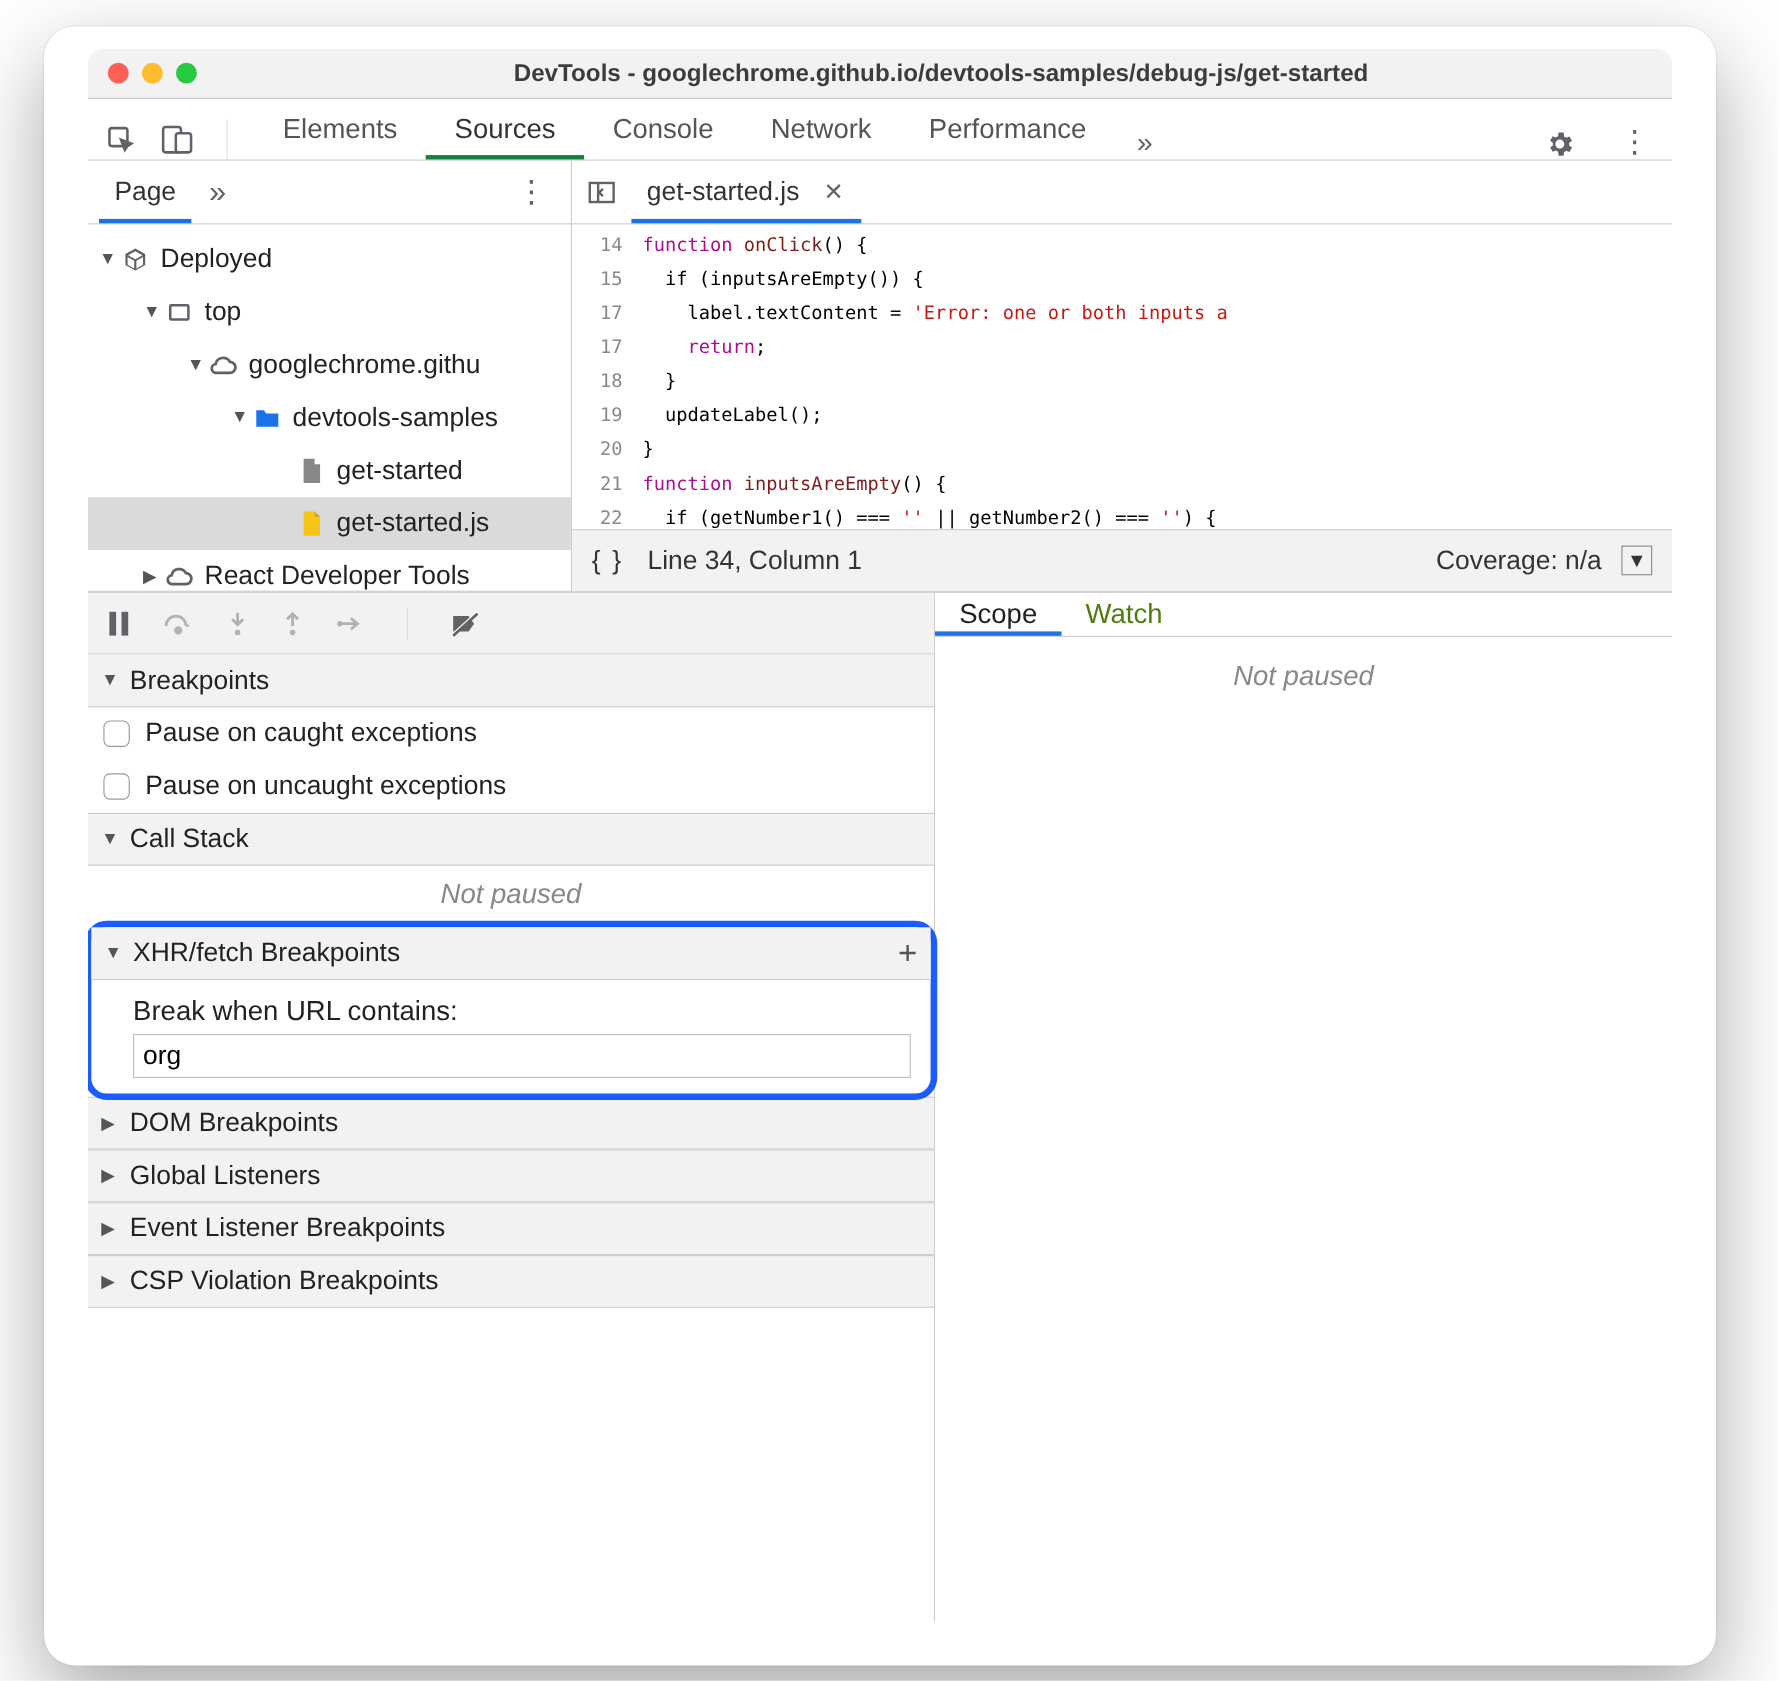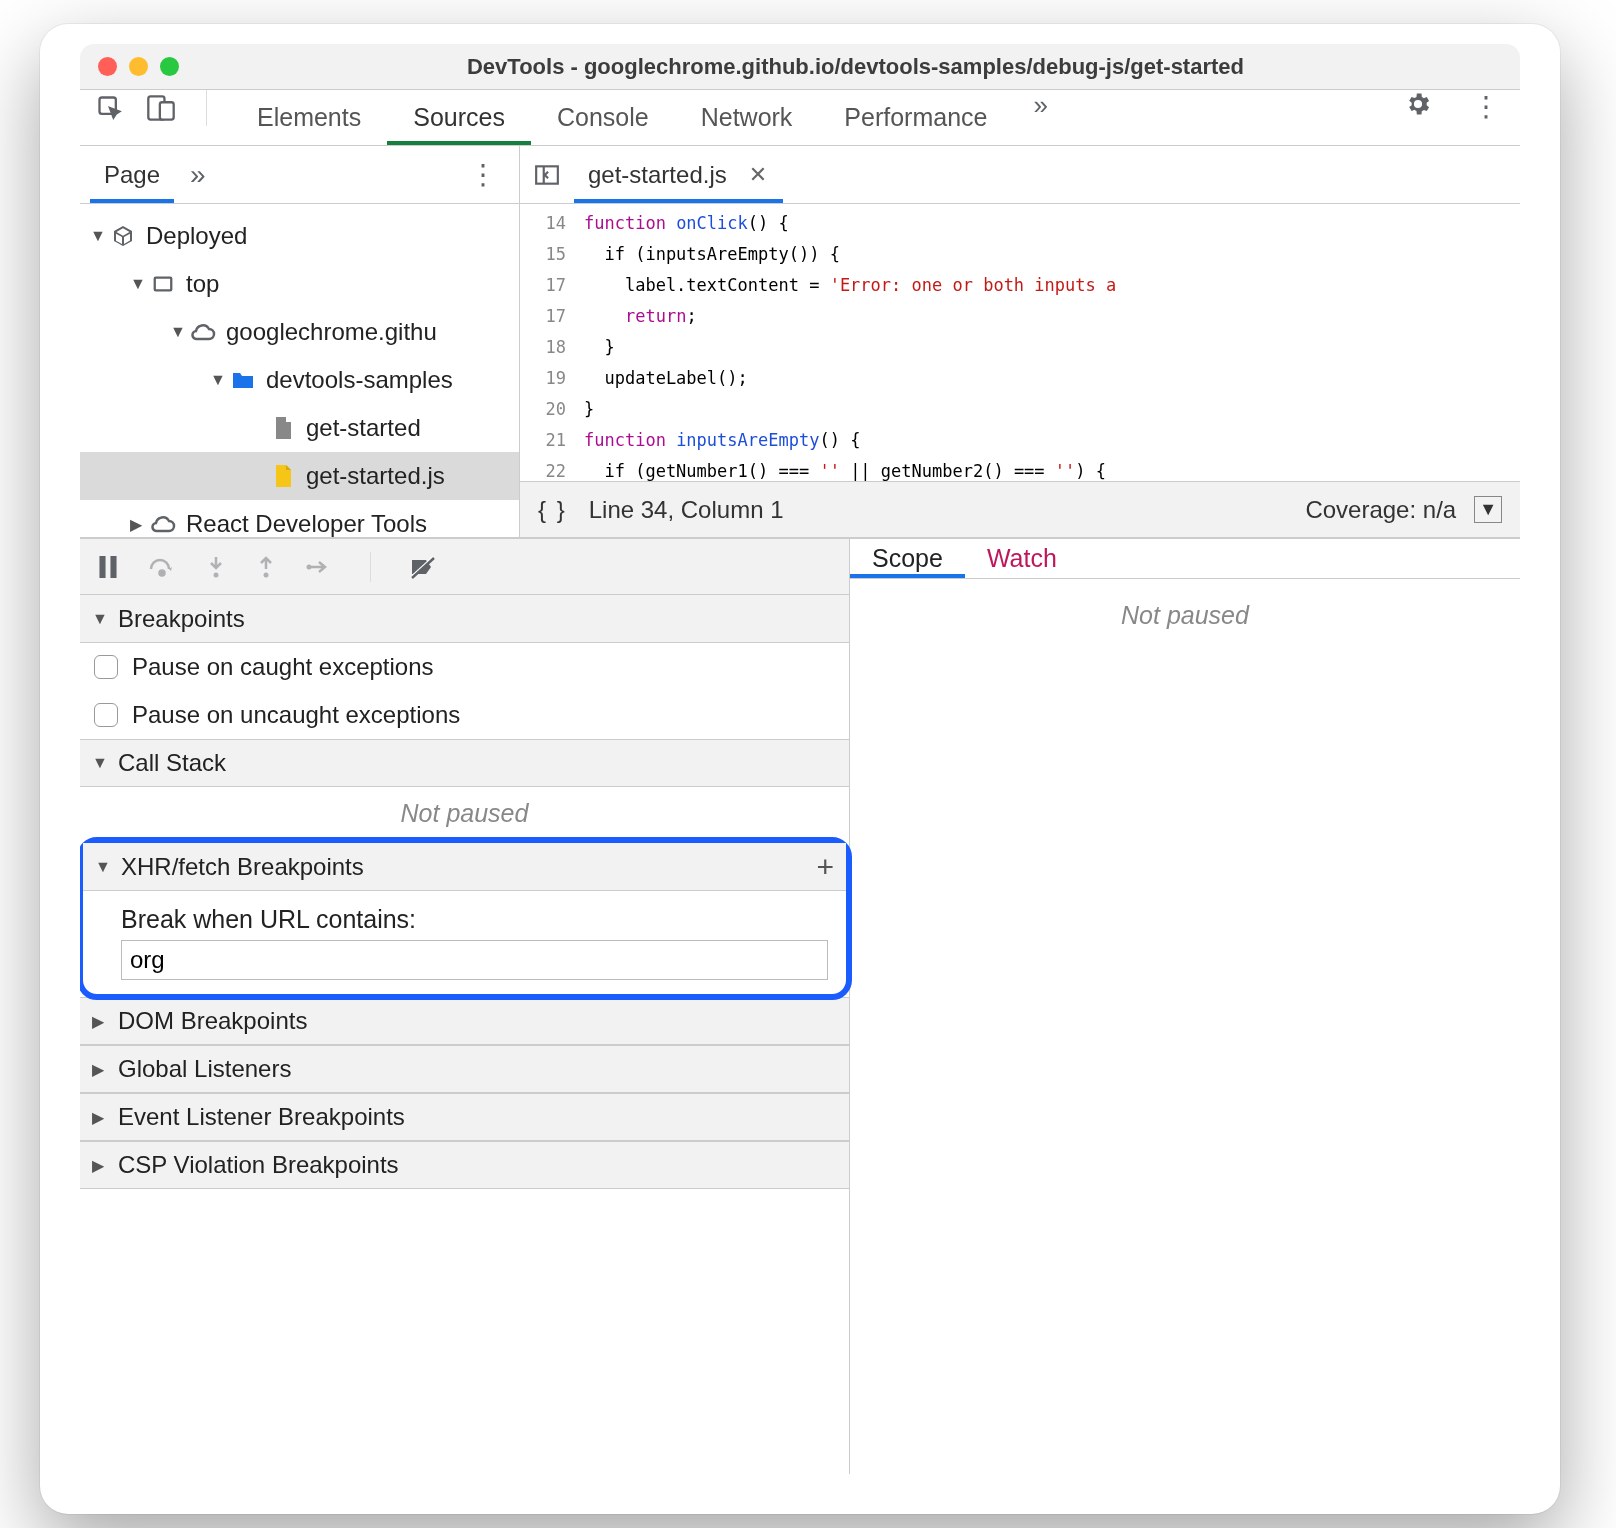--- a/index.html
+++ b/index.html
@@ -7,21 +7,21 @@
 .wrap { position: absolute; left: 80px; top: 44px; width: 1440px; height: 1430px; }
 .shadow { position: absolute; left: -40px; top: -20px; right: -40px; bottom: -40px; border-radius: 28px; box-shadow: 0 30px 80px rgba(0,0,0,0.35), 0 0 0 1px rgba(0,0,0,0.05); background: #fff; z-index: 0; }
 .win { position: relative; z-index: 1; width: 100%; height: 100%; background: #fff; border-radius: 14px; overflow: hidden; display: flex; flex-direction: column; }
 
 .titlebar { height: 46px; background: #f2f2f2; border-bottom: 1px solid #ccc; display: flex; align-items: center; padding: 0 18px; }
 .tl { display: flex; gap: 12px; margin-right: 30px; }
 .tlc { width: 19px; height: 19px; border-radius: 50%; }
 .r { background: #ff5f57; } .y { background: #febc2e; } .g { background: #28c840; }
 .title { flex: 1; text-align: center; font-size: 22px; font-weight: 700; color: #3c3c3c; }
 
-.tabrow { height: 56px; border-bottom: 1px solid #ccc; display: flex; align-items: flex-start; }
+.tabrow { height: 56px; border-bottom: 1px solid #ccc; display: flex; align-items: flex-end; }
 .tabicons { display: flex; align-items: center; padding: 0 16px; gap: 22px; }
 .divider { width: 1px; height: 36px; background: #ddd; margin: 0 8px; }
 .tabs { display: flex; height: 100%; }
 .tab { padding: 0 26px; display: flex; align-items: center; font-size: 25px; color: #555; cursor: pointer; }
 .tab.active { color: #333; font-weight: 500; border-bottom: 4px solid #15803d; padding-top: 4px; }
 .chev { font-size: 26px; color: #5f6368; padding: 0 20px; cursor: pointer; }
 .spacer { flex: 1; }
 .acticon { font-size: 28px; color: #5f6368; padding: 0 20px; cursor: pointer; }
 
 .body { flex: 1; display: flex; flex-direction: column; }
@@ -40,21 +40,21 @@
 .tlabel { color: #222; }
 
 .editor { flex: 1; display: flex; flex-direction: column; overflow: hidden; }
 .edtabs { height: 58px; border-bottom: 1px solid #ccc; display: flex; align-items: center; }
 .edbtn { padding: 0 14px; cursor: pointer; }
 .edtab { height: 100%; display: flex; align-items: center; font-size: 24px; color: #333; border-bottom: 4px solid #1a73e8; padding: 4px 8px 0 14px; gap: 14px; }
 .edclose { font-size: 22px; color: #666; cursor: pointer; padding: 0 8px; }
 .code { flex: 1; display: flex; font-family: Menlo, Monaco, monospace; font-size: 17px; line-height: 31px; overflow: hidden; white-space: pre; padding-top: 4px; }
 .gutter { width: 56px; text-align: right; color: #888; padding-right: 10px; }
 .codetxt { flex: 1; overflow: hidden; padding-left: 8px; }
-.kw { color: #aa0d91; } .fn { color: #1d4ed8; } .str { color: #c41a16; }
+.kw { color: #aa0d91; } .fn { color: #7f1d1d; } .str { color: #c41a16; }
 .statusbar { height: 56px; border-top: 1px solid #ccc; display: flex; align-items: center; padding: 0 18px; font-size: 24px; color: #333; background: #f2f2f2; }
 .sbleft { display: flex; align-items: center; gap: 22px; }
 .sbright { margin-left: auto; display: flex; align-items: center; gap: 18px; }
 
 .debugger { flex: 1; display: flex; border-top: 1px solid #ccc; }
 .dbgleft { width: 770px; border-right: 1px solid #ccc; display: flex; flex-direction: column; }
 .dbgtoolbar { height: 56px; border-bottom: 1px solid #ccc; background: #f2f2f2; display: flex; align-items: center; padding: 0 18px; gap: 30px; }
 .dbtn { color: #6e6e6e; cursor: pointer; display: inline-flex; align-items: center; }
 .pane { display: flex; flex-direction: column; }
 .phead { height: 48px; background: #f2f2f2; border-top: 1px solid #ccc; border-bottom: 1px solid #ccc; display: flex; align-items: center; padding: 0 12px; font-size: 24px; color: #222; }
@@ -65,21 +65,21 @@
 .ckrow { display: flex; align-items: center; height: 48px; padding: 0 14px; gap: 14px; }
 .ck { width: 24px; height: 24px; border: 1px solid #999; border-radius: 6px; }
 .npause { text-align: center; font-style: italic; color: #888; padding: 12px 0; font-size: 25px; }
 .xhrblock { border: 6px solid #1b5cff; border-radius: 20px; margin: -3px; position: relative; background: #fff; }
 .xhrbody { padding: 8px 18px 14px 38px; }
 .xhrlabel { font-size: 25px; color: #222; margin: 6px 0 6px 0; }
 .xhrinput { width: 100%; height: 40px; font-size: 24px; padding: 2px 8px; border: 1px solid #bbb; font-family: inherit; outline: none; }
 
 .dbgright { flex: 1; display: flex; flex-direction: column; }
 .scoperow { height: 40px; border-bottom: 1px solid #ccc; display: flex; align-items: stretch; }
-.scopetab { font-size: 25px; padding: 0 22px; display: flex; align-items: center; color: #be185d; }
+.scopetab { font-size: 25px; padding: 0 22px; display: flex; align-items: center; color: #4d7c0f; }
 .scopetab.active { color: #222; border-bottom: 4px solid #1a73e8; padding-top: 4px; }
 
 svg { display: block; }
 </style>
 </head>
 <body>
 
 <div class="wrap">
   <div class="shadow"></div>
   <div class="win">

